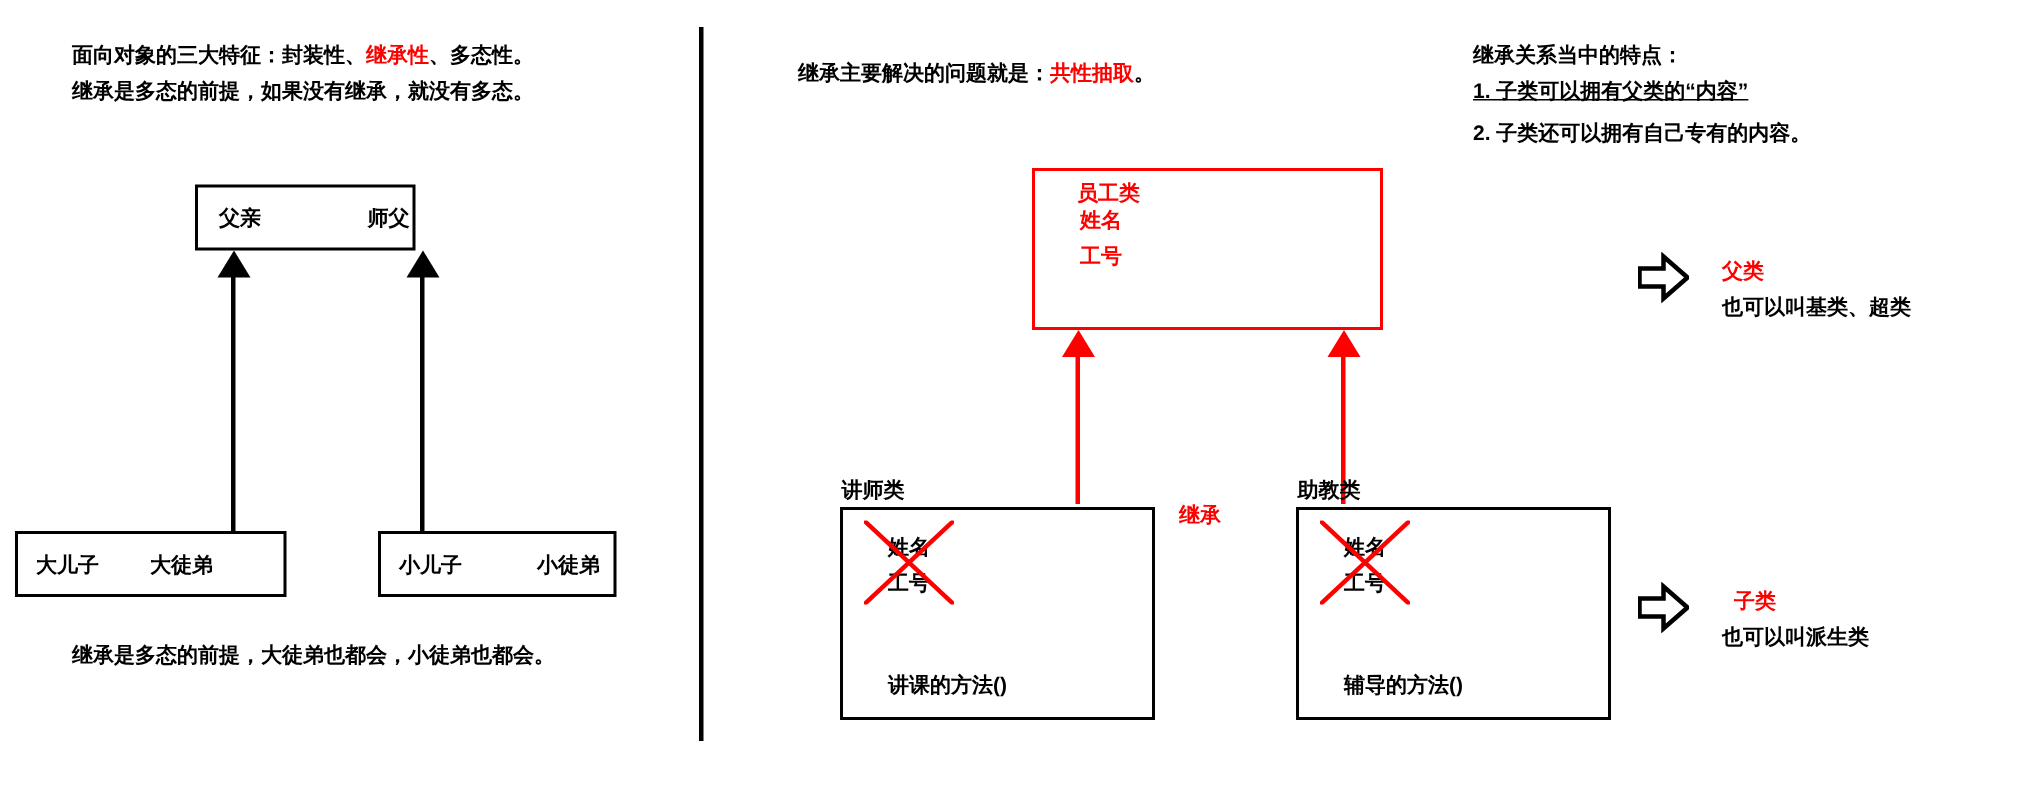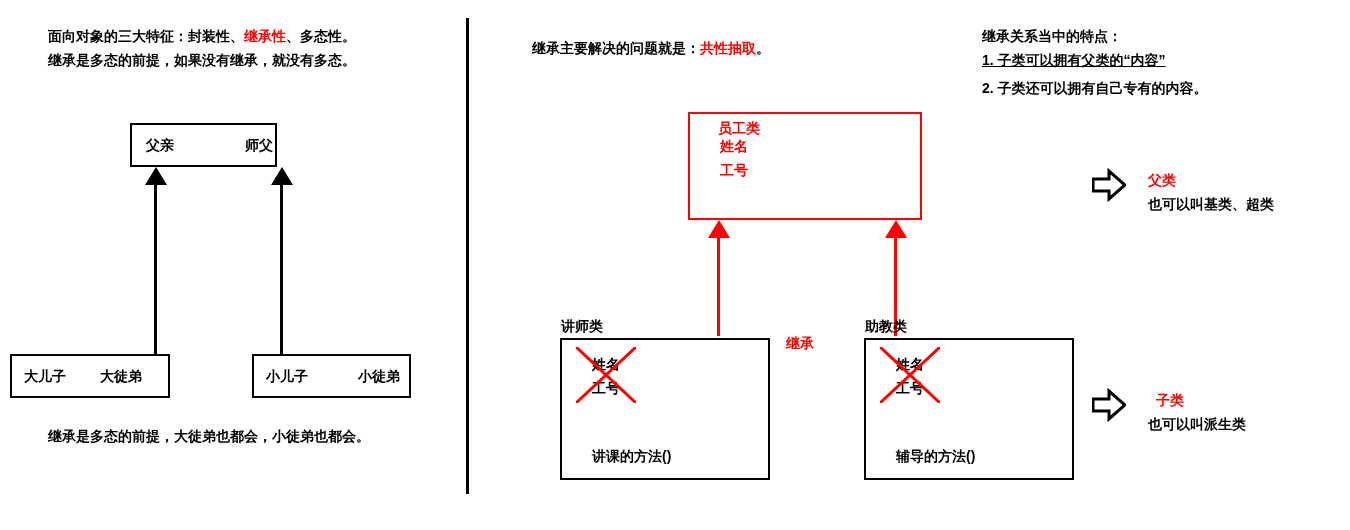--- a/index.html
+++ b/index.html
@@ -46,21 +46,21 @@
   <div class="abs bold" style="left:48px; top:52px;">继承是多态的前提，如果没有继承，就没有多态。</div>
   <div class="abs bold" style="left:48px; top:28px;">
     <span>面向对象的三大特征：封装性、</span><span class="red">继承性</span><span>、多态性。</span>
   </div>
 
   <div class="abs box" style="left:130px; top:123px; width:147px; height:44px;">
     <span class="abs bold" style="left:14px; top:12px;">父亲</span>
     <span class="abs bold" style="left:113px; top:12px;">师父</span>
   </div>
 
-  <div class="abs box" style="left:10px; top:354px; width:160px; height:44px;">
+  <div class="abs box" style="left:10px; top:354px; width:181px; height:44px;">
     <span class="abs bold" style="left:12px; top:12px;">大儿子</span>
     <span class="abs bold" style="left:88px; top:12px;">大徒弟</span>
   </div>
 
   <div class="abs box" style="left:252px; top:354px; width:159px; height:44px;">
     <span class="abs bold" style="left:12px; top:12px;">小儿子</span>
     <span class="abs bold" style="left:104px; top:12px;">小徒弟</span>
   </div>
 
   <div class="vline" style="left:154px; top:182px; height:172px;"></div>

